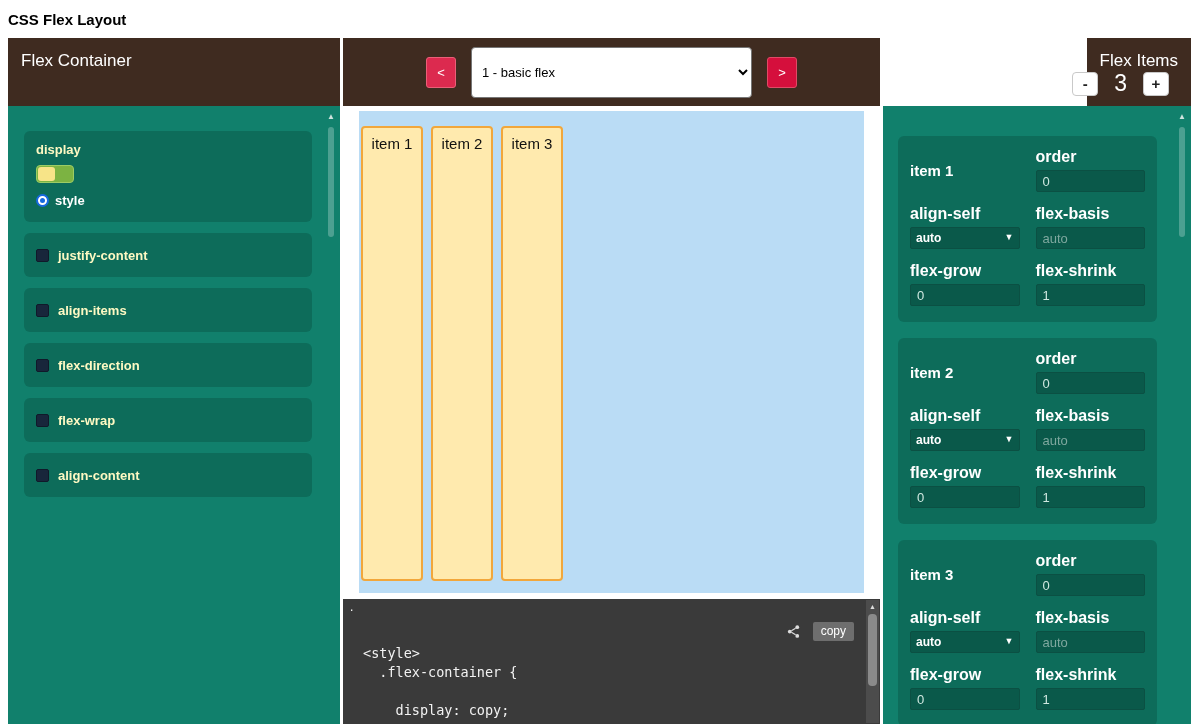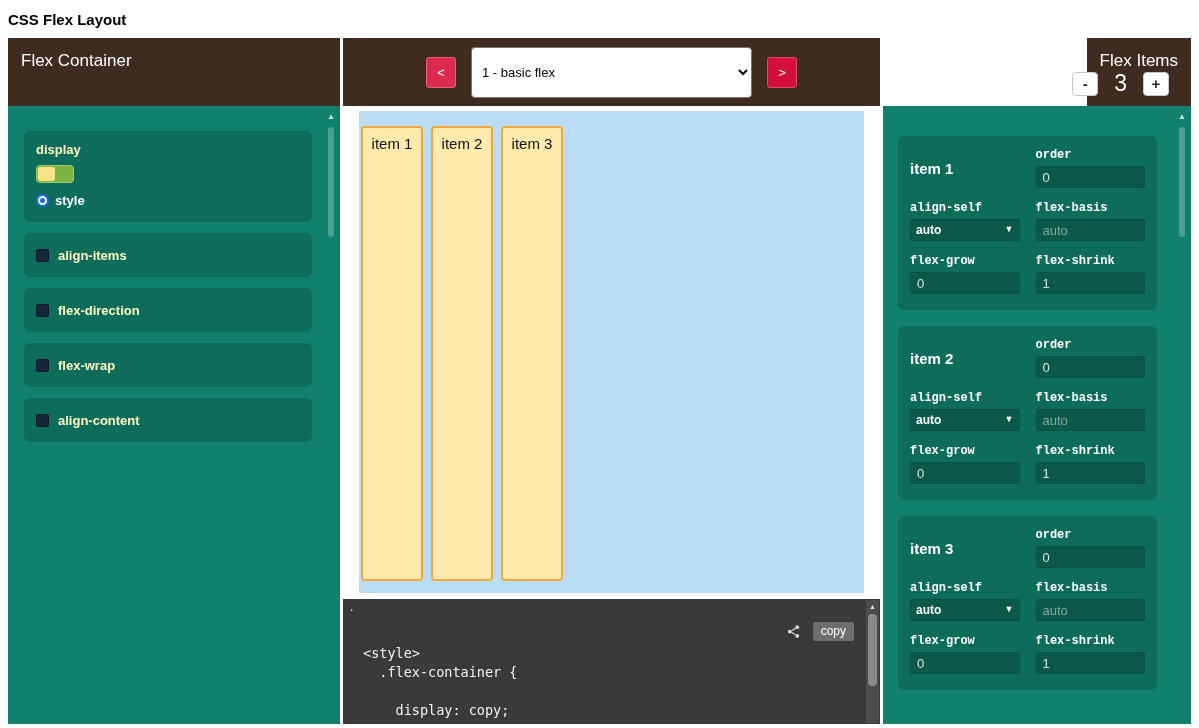--- a/index.html
+++ b/index.html
@@ -99,21 +99,21 @@
   .count-controls{ position:absolute; right:22px; bottom:9px; display:flex; align-items:center; gap:16px; }
   .count-btn{ width:26px; height:24px; background:#fff; color:#222; border:1px solid #c9c9c9;
               border-radius:4px; font-size:15px; font-weight:bold; line-height:1; cursor:pointer; }
   .count-num{ color:#fff; font-size:23px; }
 
   
   .item-card{ background:var(--card); border-radius:6px; padding:12px 12px 16px;
               margin-bottom:16px; display:grid; grid-template-columns:1fr 1fr;
               column-gap:16px; row-gap:13px; }
   .item-name{ font-size:15px; font-weight:bold; color:#fff; align-self:center; }
-  .f-label{ display:block; font-size:12px; font-weight:bold; color:#fff; margin-bottom:4px;font-family:Liberation Mono, monospace; }
+  .f-label{ display:block; font-size:16px; font-weight:bold; color:#fff; margin-bottom:4px; }
   .f-input{ width:100%; height:22px; background:var(--input); border:1px solid var(--input-border);
             border-radius:2px; color:#cfe8e0; font-size:13px; padding:0 6px; }
   .f-input::placeholder{ color:#7fa89f; }
   .select-wrap{ position:relative; }
   .f-select{ width:100%; height:22px; background:var(--input); color:#fff; font-weight:bold;
              font-size:12px; border:1px solid var(--input-border); border-radius:2px;
              padding:0 5px; appearance:none; -webkit-appearance:none;
              font-family:"Liberation Sans", sans-serif; }
   .select-wrap::after{ content:"▼"; position:absolute; right:6px; top:5px; font-size:9px;
                        color:#fff; pointer-events:none; }
@@ -142,20 +142,24 @@
         </div>
         <label class="radio-row">
           <input type="radio" checked="" class="radio-real" style="">
           <span class="radio-visual"></span>
           <span class="radio-text">style</span>
         </label>
       </div>
 
       <div class="card section-card">
         <input type="checkbox" class="cb" style="">
+        <span class="card-label">justify-content</span>
+      </div>
+      <div class="card section-card">
+        <input type="checkbox" class="cb" style="">
         <span class="card-label">align-items</span>
       </div>
       <div class="card section-card">
         <input type="checkbox" class="cb" style="">
         <span class="card-label">flex-direction</span>
       </div>
       <div class="card section-card">
         <input type="checkbox" class="cb" style="">
         <span class="card-label">flex-wrap</span>
       </div>

